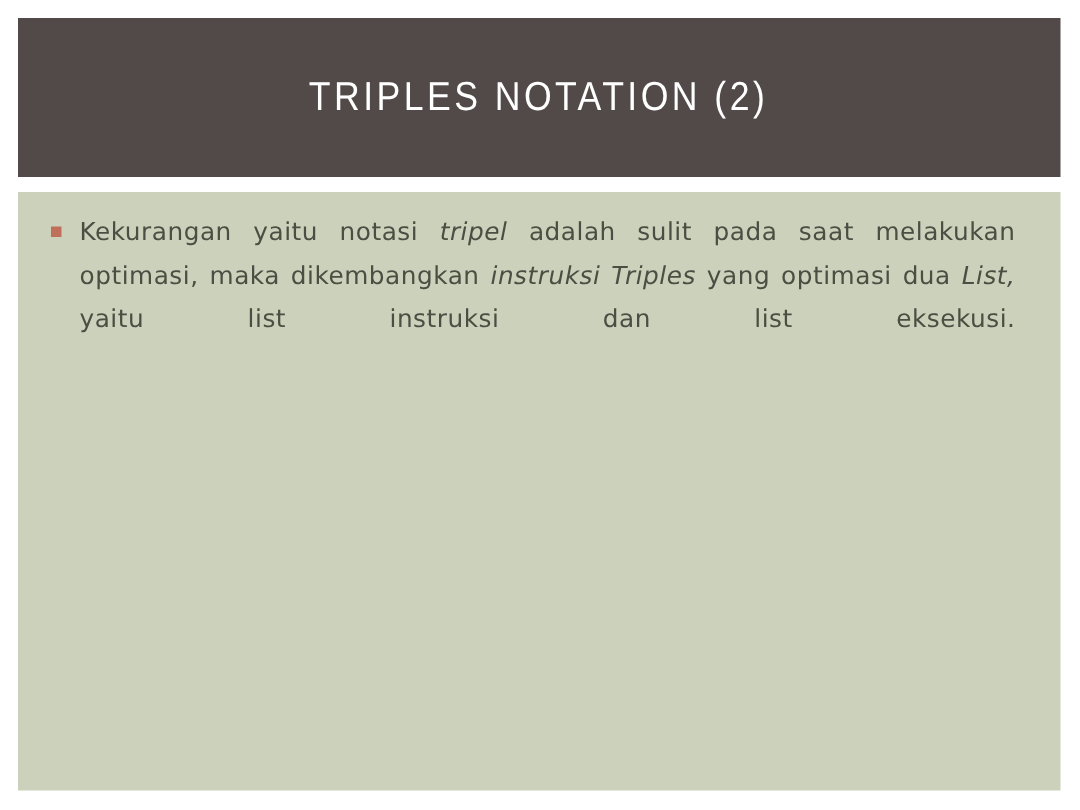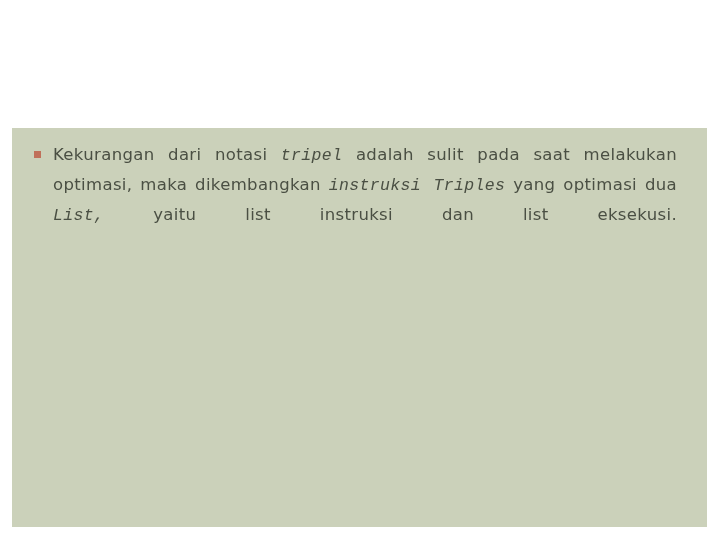--- a/index.html
+++ b/index.html
@@ -89,37 +89,39 @@
     left: 4px;
     top: 11px;
     width: 7px;
     height: 7px;
     background: #C0705A;
     display: block;
   }
 
   .bullet-item .em {
     font-style: italic;
-    font-family: Liberation Mono, monospace;
   }
 
   
   .bullet-item::after {
     content: "";
     display: inline-block;
     width: 100%;
   }
 </style>
 </head>
 <body>
 
 <div class="slide">
 
+  <div class="title-band">
+    <h1 class="slide-title">TRIPLES NOTATION (2)</h1>
+  </div>
 
   <div class="content-panel">
     <ul class="bullet-list">
       <li class="bullet-item">
-        <span class="bullet-marker"></span><span>Kekurangan dari notasi </span><span class="em">tripel</span><span> adalah sulit pada saat melakukan optimasi, maka dikembangkan </span><span class="em">instruksi Triples</span><span> yang optimasi dua </span><span class="em">List,</span><span> yaitu list instruksi dan list eksekusi.</span>
+        <span class="bullet-marker"></span><span>Kekurangan yaitu notasi </span><span class="em">tripel</span><span> adalah sulit pada saat melakukan optimasi, maka dikembangkan </span><span class="em">instruksi Triples</span><span> yang optimasi dua </span><span class="em">List,</span><span> yaitu list instruksi dan list eksekusi.</span>
       </li>
     </ul>
   </div>
 
 </div>
 
 </body></html>

